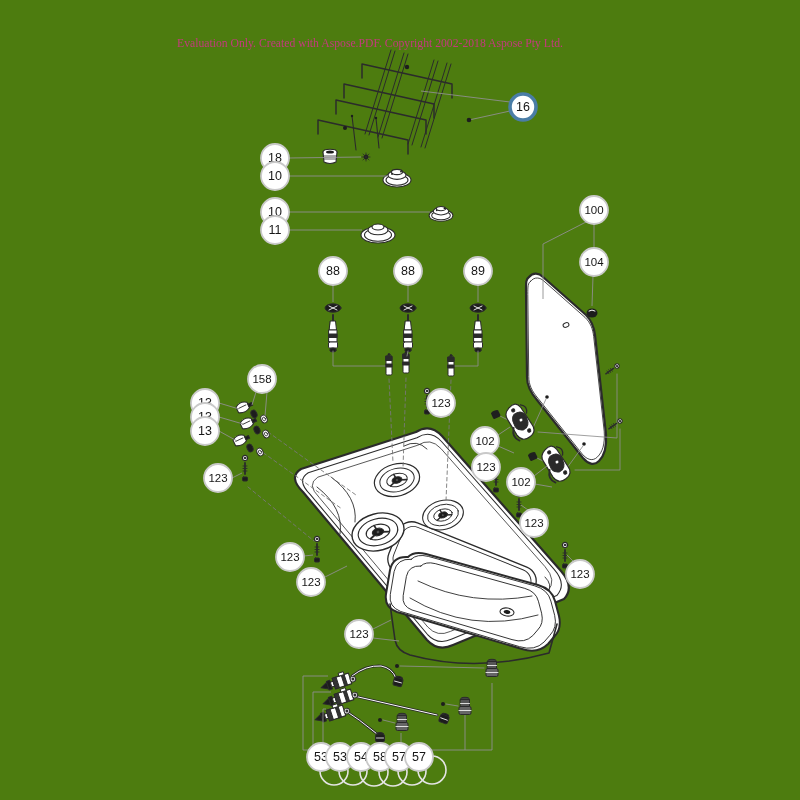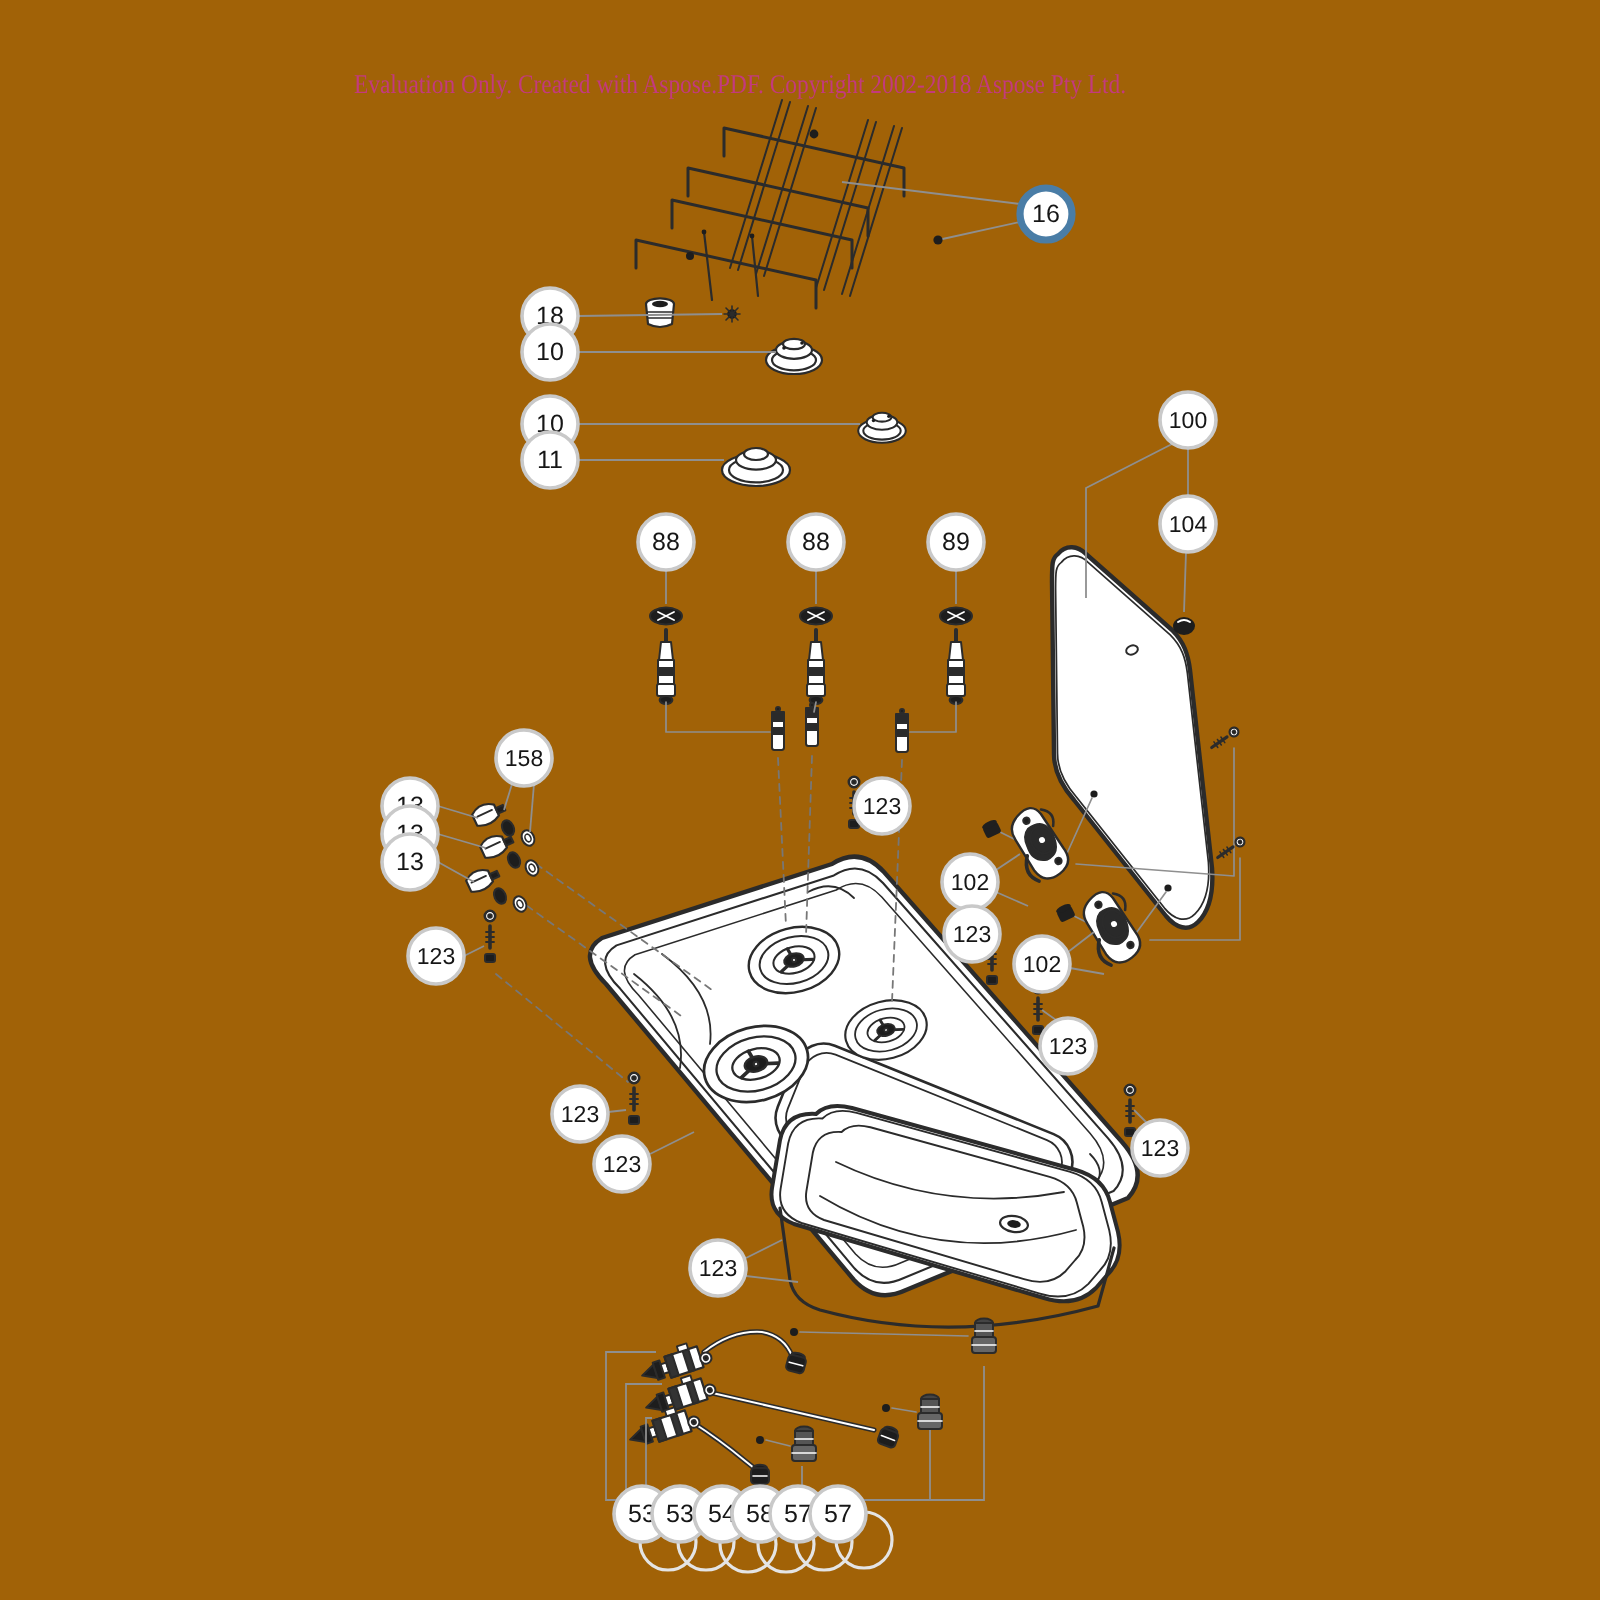--- a/index.html
+++ b/index.html
@@ -1,16 +1,16 @@
 <!DOCTYPE html>
 <html><head>
 <meta charset="utf-8">
 <style>
   html,body{margin:0;padding:0;background:#fff;}
-  .stage{position:relative;width:800px;height:800px;background:#a16207;overflow:hidden;
+  .stage{position:relative;width:800px;height:800px;background:#4d7c0f;overflow:hidden;
          font-family:"Liberation Sans",sans-serif;}
   svg{display:block;}
   .art path,.art line,.art rect,.art ellipse,.art circle,.art polyline{vector-effect:none;}
 </style>
 </head>
 <body>
 
 <div class="stage">
 <svg width="800" height="800" viewBox="0 0 800 800">
 

